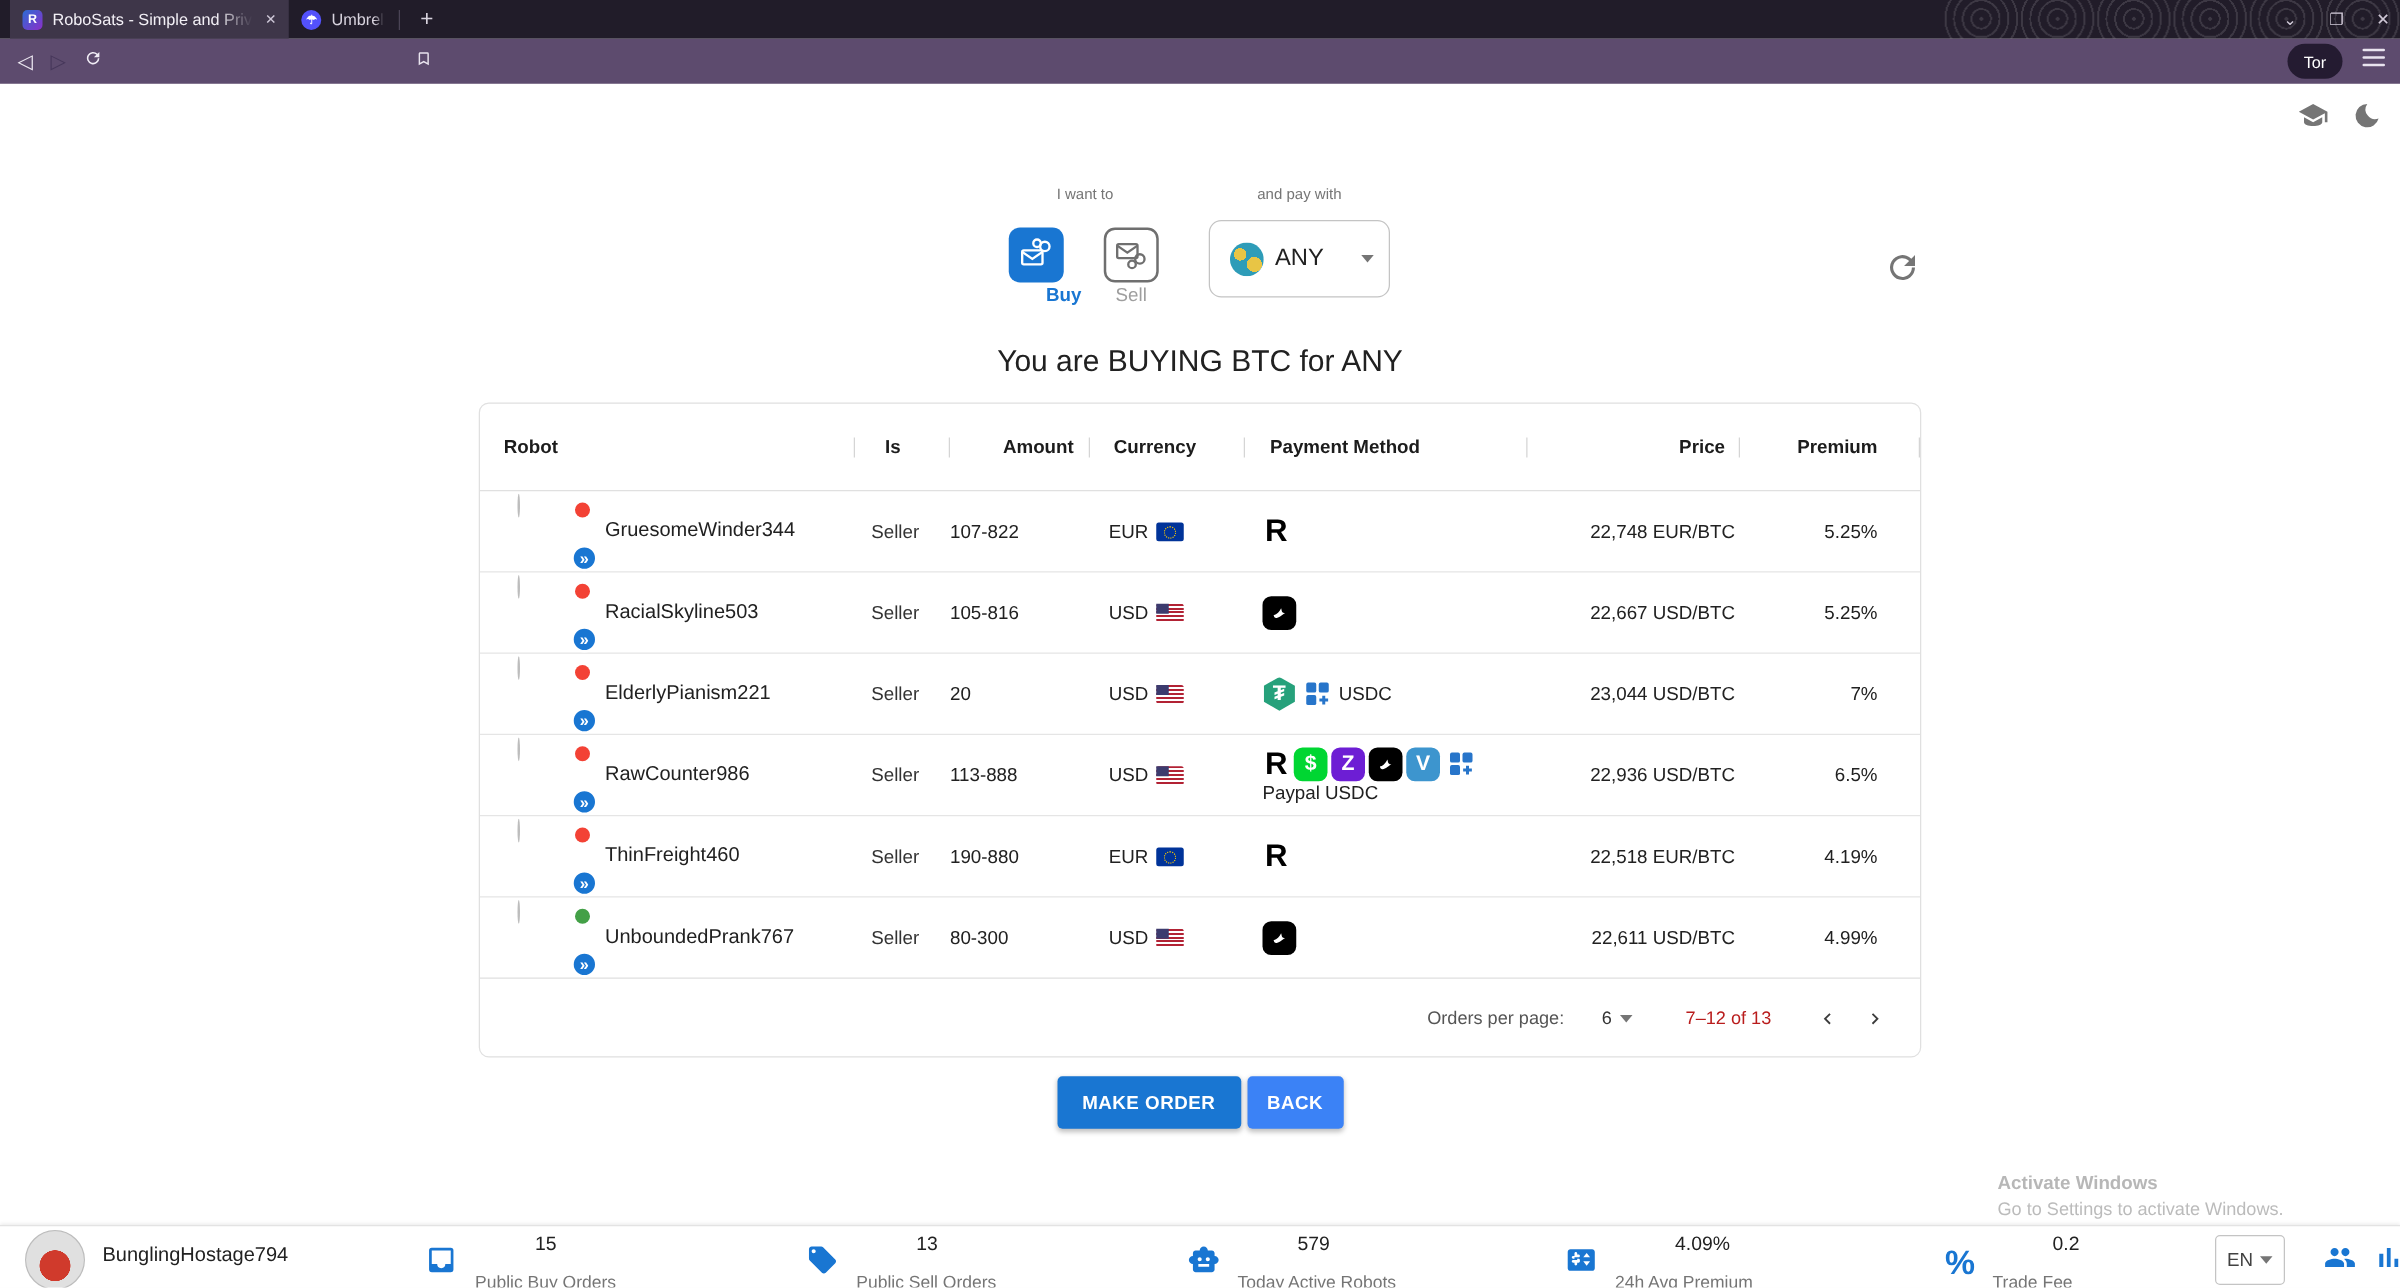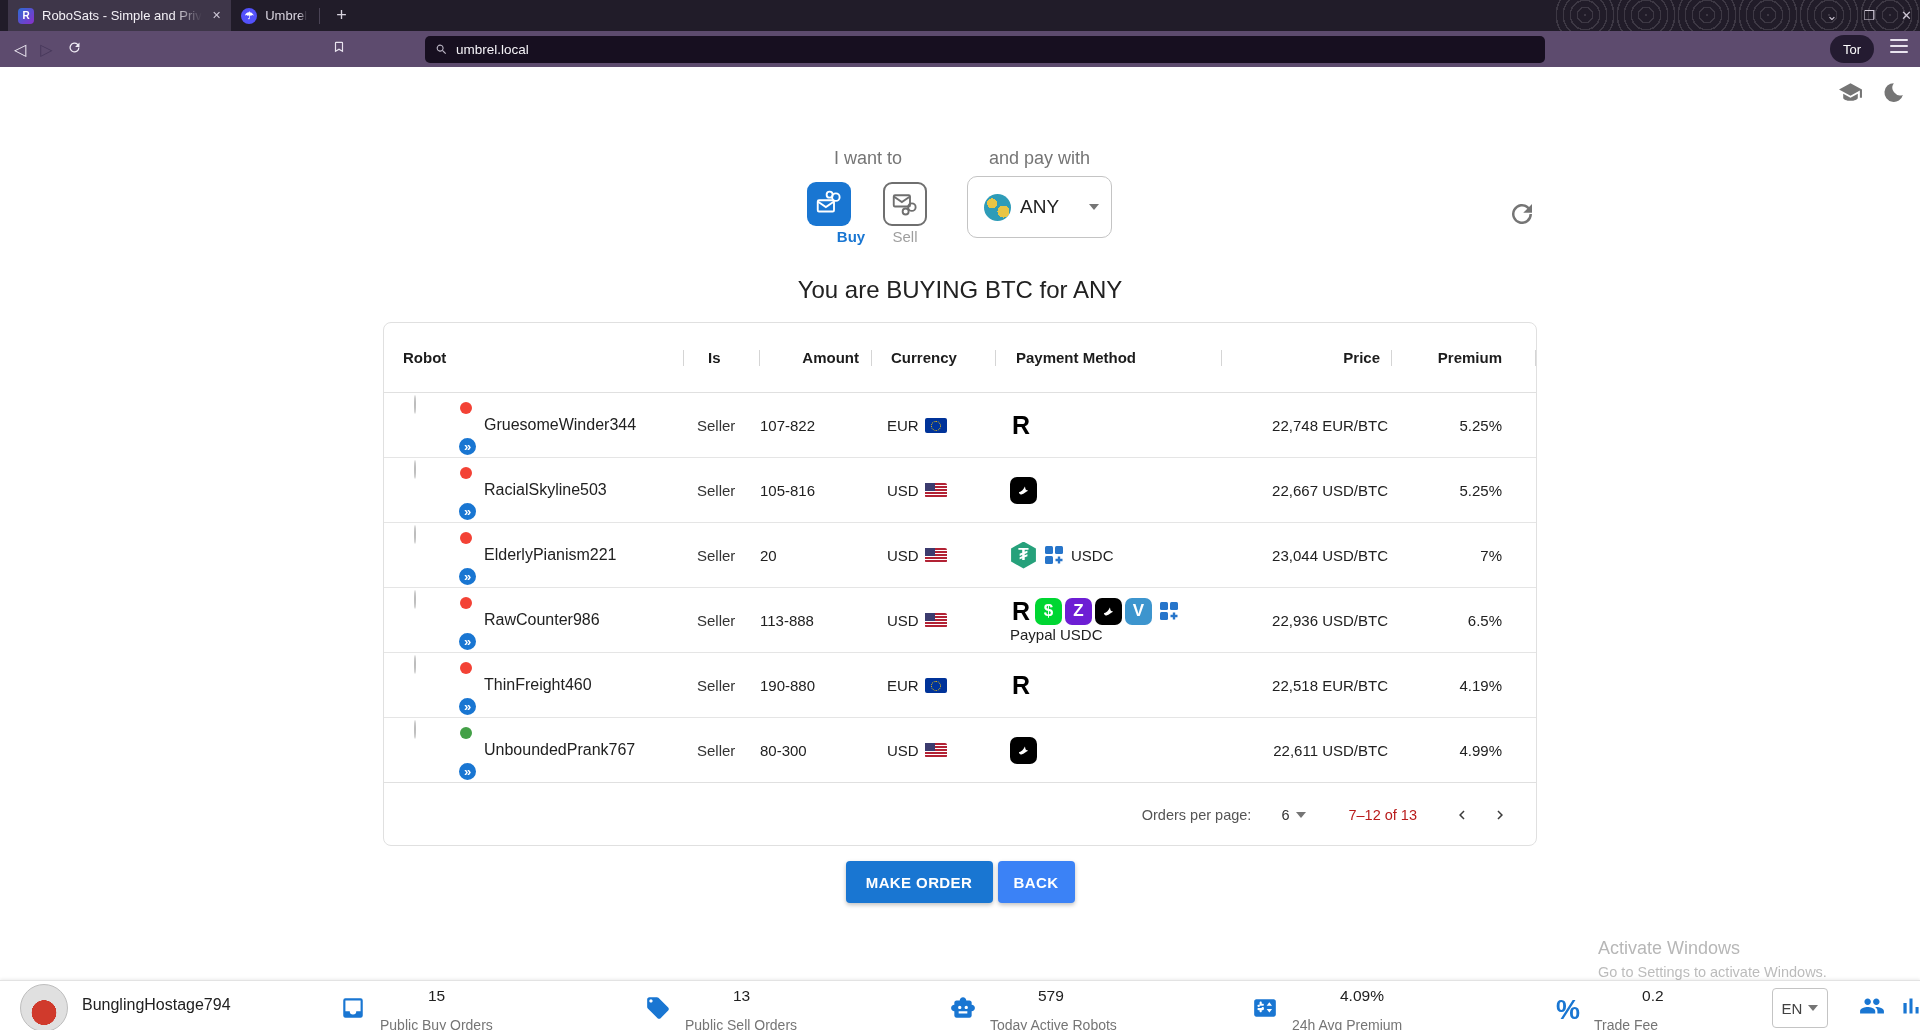--- a/index.html
+++ b/index.html
@@ -34,21 +34,21 @@
   .urlbar .url { color:#f5f3f7; font-size:13.5px; }
   .tor-pill { position:absolute; right:46px; top:4px; height:28px; padding:0 13px; border-radius:14px; background:#241b31;
     color:#fff; font-size:13px; display:flex; align-items:center; }
   .menu-ic { position:absolute; right:12px; top:8px; width:18px; height:14px; display:flex; flex-direction:column; justify-content:space-between; }
   .menu-ic span { height:2px; background:#e9e4ef; border-radius:1px; }
 
   
   .page-top-icons { position:absolute; right:14px; top:80px; display:flex; gap:18px; }
   .gray-ic { color:#757575; }
 
-  .label-small { position:absolute; font-size:18px; color:#757575; }
+  .label-small { position:absolute; font-size:12px; color:#757575; }
   .lbl-want { left:807px; top:148px; width:122px; text-align:center; }
   .lbl-pay { left:967px; top:148px; width:145px; text-align:center; }
 
   .tile { position:absolute; top:182px; width:44px; height:44px; border-radius:9px; display:flex; align-items:center; justify-content:center; }
   .tile.buy { left:807px; background:#1976d2; }
   .tile.sell { left:883px; background:#fff; border:2px solid #6f6f6f; }
   .tile-label { position:absolute; top:228px; width:44px; text-align:center; font-size:15px; }
   .tl-buy { left:807px; color:#1976d2; font-weight:bold;margin-left:22px; }
   .tl-sell { left:883px; color:#9e9e9e; }
 
@@ -131,21 +131,21 @@
 
   
   .actions { position:absolute; left:0; top:861px; width:1920px; display:flex; justify-content:center; gap:5px; }
   .btn { height:42px; border:none; border-radius:4px; color:#fff; font-weight:bold; font-size:15px; letter-spacing:.4px;
     box-shadow:0 2px 4px rgba(0,0,0,.25); font-family:"Liberation Sans",sans-serif; }
   .btn-make { background:#1976d2; width:147px; }
   .btn-back { background:#3b82f6; width:77px; }
 
   
   .watermark { position:absolute; left:1598px; top:938px; color:#ababab; }
-  .wm1 { font-size:18px; font-weight:400; opacity:.85; }
+  .wm1 { font-size:15px; font-weight:700; opacity:.85; }
   .wm2 { font-size:14.5px; opacity:.8; margin-top:5px; }
 
   
   .bottombar { position:absolute; left:0; top:980px; width:1920px; height:50px; background:#fff;
     border-top:1px solid #e3e3e3; box-shadow:0 -1px 3px rgba(0,0,0,.08); }
   .bb-avatar { position:absolute; left:20px; top:3px; width:48px; height:48px; border-radius:50%; border:1px solid #bdbdbd;
     background:radial-gradient(circle at 50% 60%, #d03a2c 0 34%, transparent 35%), linear-gradient(180deg,#e0e0e0 0 100%); }
   .bb-name { position:absolute; left:82px; top:15px; font-size:16px; color:#212121; }
   .stat { position:absolute; top:6px; display:flex; gap:14px; align-items:center; }
   .stat .ic { color:#1976d2; }
@@ -190,26 +190,20 @@
     <span class="nav-ic">
       <svg width="15" height="15" viewBox="0 0 24 24">
           <path d="M17.65 6.35A8 8 0 1 0 20 12h-2a6 6 0 1 1-1.76-4.24L13 11h7V4l-2.35 2.35z" fill="#f0ecf5"></path>
         </svg>
     </span>
     <span class="nav-ic bookmark-ic">
       <svg width="14" height="16" viewBox="0 0 24 24">
           <path d="M17 3H7a2 2 0 0 0-2 2v16l7-4 7 4V5a2 2 0 0 0-2-2zm0 14.5l-5-2.8-5 2.8V5h10v12.5z" fill="#e9e4ef"></path>
         </svg>
     </span>
-    <div class="urlbar">
-      <svg width="13" height="13" viewBox="0 0 24 24">
-          <path d="M15.5 14h-.8l-.3-.3a6.5 6.5 0 1 0-.7.7l.3.3v.8l5 5 1.5-1.5-5-5zm-6 0A4.5 4.5 0 1 1 14 9.5 4.5 4.5 0 0 1 9.5 14z" fill="#b9b3c2"></path>
-        </svg>
-      <span class="url">umbrel.local</span>
-    </div>
     <div class="tor-pill">Tor</div>
     <div class="menu-ic">
         <span></span>
         <span></span>
         <span></span>
       </div>
   </div>
 
   <div class="page-top-icons">
     <span class="gray-ic">

